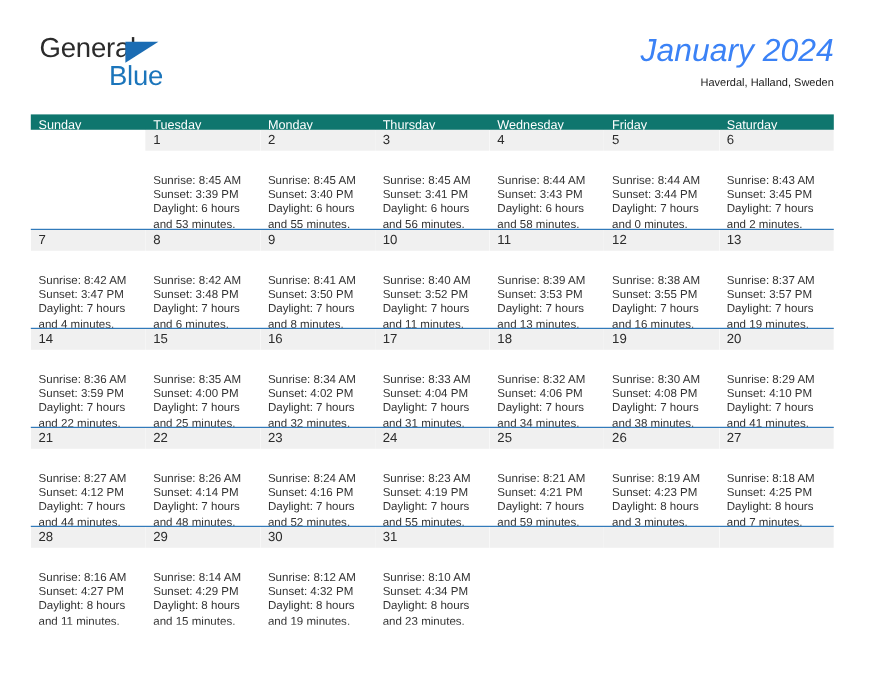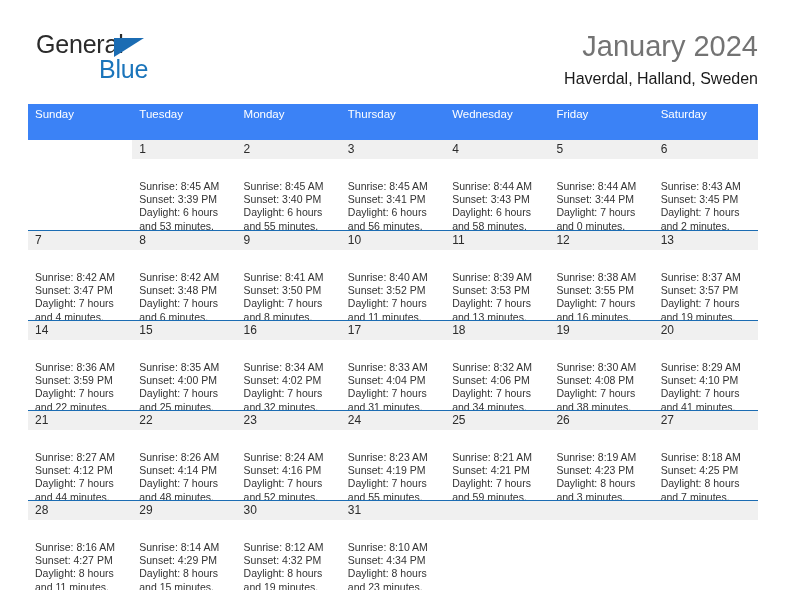--- a/index.html
+++ b/index.html
@@ -63,43 +63,44 @@
     line-height: 1;
   }
   .title-wrap {
     position: absolute;
     right: 0;
     top: 0;
     text-align: right;
   }
   .cal-title {
     font-size: 29px;
-    color: #737373;
+    color: #3b82f6;
     line-height: 1.15;
     white-space: nowrap;
+    font-style: italic;
   }
   .cal-subtitle {
     margin-top: 7px;
-    font-size: 16px;
+    font-size: 10px;
     color: #1a1a1a;
     line-height: 1.15;
     white-space: nowrap;
   }
 
   
   .calendar {
     position: absolute;
     left: 28px;
     top: 104px;
     width: 730px;
   }
   .weekdays {
     display: flex;
-    background: #3b82f6;
-    height: 36px;
+    background: #0f766e;
+    height: 14px;
   }
   .weekday {
     flex: 1 1 0;
     color: #ffffff;
     font-size: 11.5px;
     line-height: 21px;
     padding-left: 7px;
     box-sizing: border-box;
     white-space: nowrap;
     overflow: hidden;

